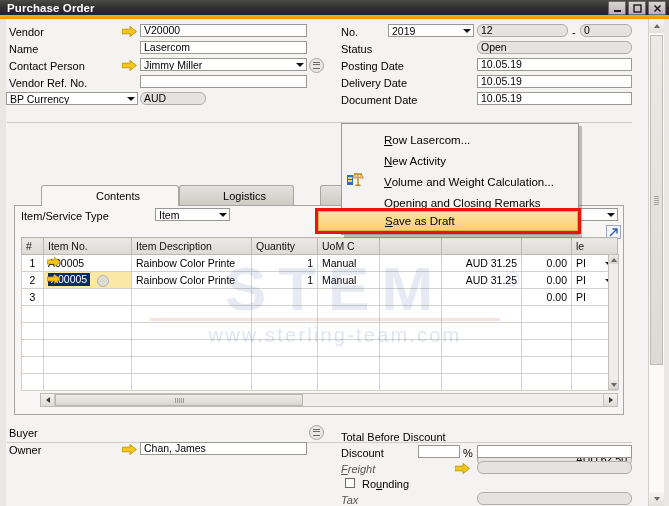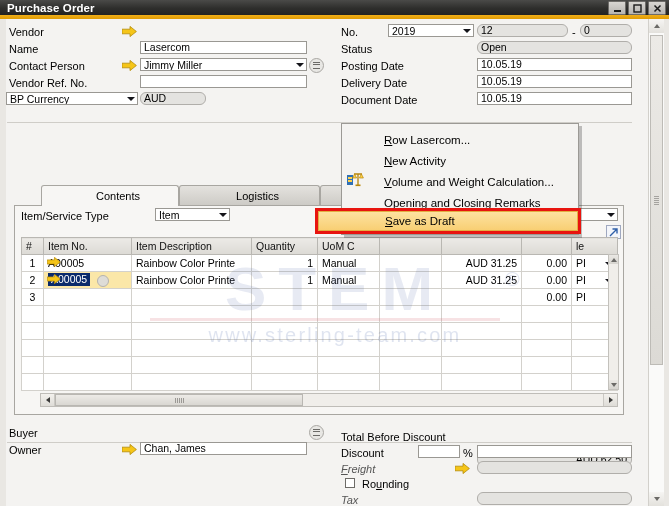--- a/index.html
+++ b/index.html
@@ -269,20 +269,21 @@
   <div class="page">
     <div class="side-left"></div>
     <div class="side-right"></div>
 
     <div class="fld-label" style="left:9px;top:7px;">Vendor</div>
     <div class="arrow-gold" style="left:122px;top:7px;">
       <svg width="15" height="11" viewBox="0 0 15 11">
           <path d="M0 3.2 h8 V0.4 L14.4 5.5 L8 10.6 V7.8 H0 Z" fill="#f5c518" stroke="#b48a08" stroke-width="0.8"></path>
         </svg>
     </div>
+    <div class="inp" style="left:140px;top:5px;width:167px;">V20000</div>
 
     <div class="fld-label" style="left:9px;top:24px;">Name</div>
     <div class="inp" style="left:140px;top:22px;width:167px;">Lasercom</div>
 
     <div class="fld-label" style="left:9px;top:41px;">Contact Person</div>
     <div class="arrow-gold" style="left:122px;top:41px;">
       <svg width="15" height="11" viewBox="0 0 15 11">
           <path d="M0 3.2 h8 V0.4 L14.4 5.5 L8 10.6 V7.8 H0 Z" fill="#f5c518" stroke="#b48a08" stroke-width="0.8"></path>
         </svg>
     </div>
@@ -323,21 +324,21 @@
 
     <div class="fld-label" style="left:341px;top:75px;">Document Date</div>
     <div class="inp" style="left:477px;top:73px;width:155px;">10.05.19</div>
 
     <div class="hdr-rule"></div>
 
     <div class="tabstrip">
       <div class="tab active" style="left:27px;width:138px;">
         <span>Contents</span>
       </div>
-      <div class="tab inactive" style="left:165px;width:141px;text-align:right;">
+      <div class="tab inactive" style="left:165px;width:115px;text-align:right;">
         <span>Logistics</span>
       </div>
       <div class="tab inactive" style="left:306px;width:135px;">
         <span></span>
       </div>
     </div>
 
     <div class="panel"></div>
 
     <div class="fld-label" style="left:21px;top:191px;">Item/Service Type</div>

